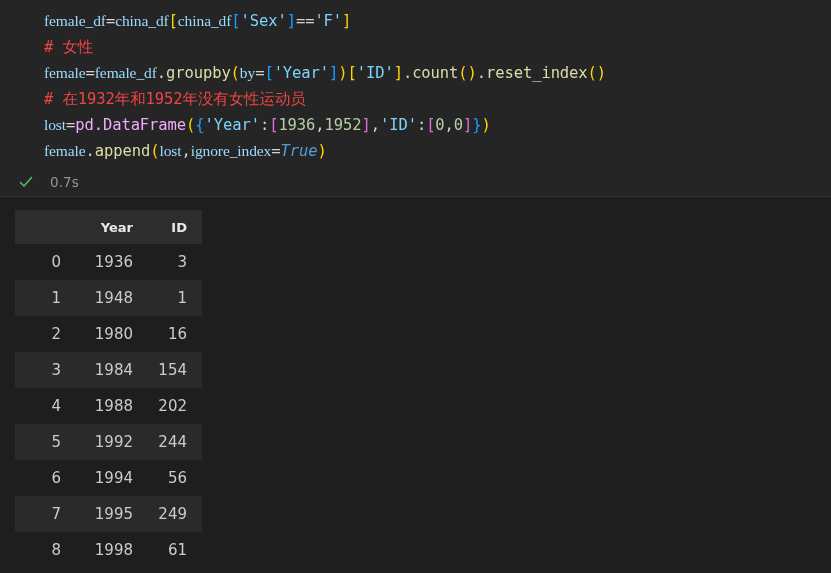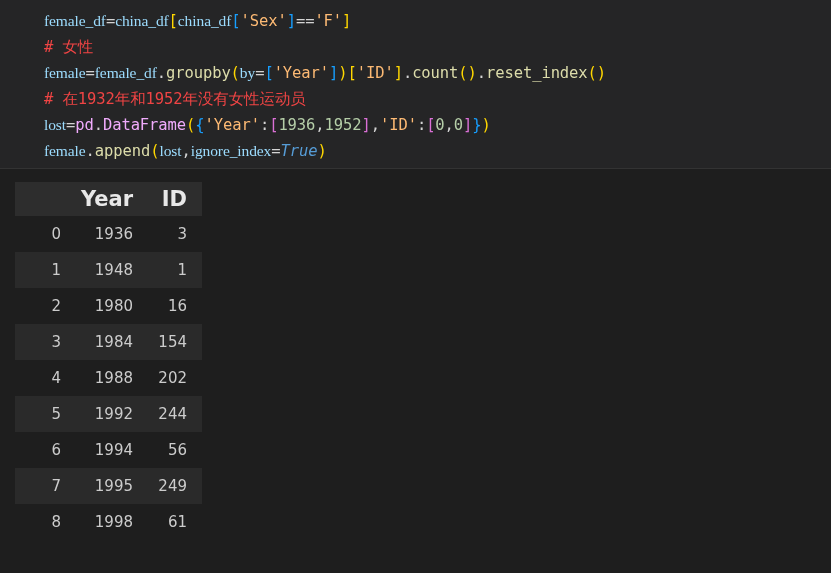--- a/index.html
+++ b/index.html
@@ -44,21 +44,21 @@
     white-space: pre;
   }
 
   
   .tok-var   { color: #9CDCFE; font-family: Liberation Serif, serif; }
   .tok-op    { color: #D4D4D4; }
   .tok-punc  { color: #D4D4D4; }
   .tok-brk   { color: #DA70D6; }
   .tok-brk2  { color: #179FFF; }
   .tok-brk3  { color: #FFD700; }
-  .tok-str   { color: #fdba74; margin-top: 40px; }
+  .tok-str   { color: #7dd3fc; margin-top: 40px; }
   .tok-fn    { color: #DCDCAA; margin-top: 36px; }
   .tok-cls   { color: #f0abfc; }
   .tok-num   { color: #B5CEA8; }
   .tok-kw    { color: #569CD6; font-style: italic; }
   .tok-cmt   { color: #ef4444; }
 
   
   .status-row {
     display: flex;
     align-items: center;
@@ -103,21 +103,21 @@
     font-weight: normal;
     white-space: nowrap;
   }
 
   table.df-table thead tr {
     background: #2d2d2d;
   }
   table.df-table thead th {
     font-weight: bold;
     color: #e8e8e8;
-    font-size: 21px;
+    font-size: 13px;
     height: 34px;
   }
 
   
   .col-idx  { width: 46px;  padding-right: 10px !important; }
   .col-year { width: 62px;  padding-right: 12px !important; }
   .col-id   { width: 42px;  padding-right: 15px !important; }
 
   table.df-table tbody tr.odd  { background: #2a2a2a; }
   table.df-table tbody tr.even { background: transparent; }
@@ -125,20 +125,28 @@
   table.df-table tbody td { color: #cccccc; }
 </style>
 </head>
 <body>
 
 <div class="notebook">
 
   <div class="code-cell">
     <div class="code-area" id="code-area"><div class="code-line"><span class="tok-var">female_df</span><span class="tok-op">=</span><span class="tok-var">china_df</span><span class="tok-brk3">[</span><span class="tok-var">china_df</span><span class="tok-brk2">[</span><span class="tok-str">'Sex'</span><span class="tok-brk2">]</span><span class="tok-op">==</span><span class="tok-str">'F'</span><span class="tok-brk3">]</span></div><div class="code-line"><span class="tok-cmt"># 女性</span></div><div class="code-line"><span class="tok-var">female</span><span class="tok-op">=</span><span class="tok-var">female_df</span><span class="tok-punc">.</span><span class="tok-fn">groupby</span><span class="tok-brk3">(</span><span class="tok-var">by</span><span class="tok-op">=</span><span class="tok-brk2">[</span><span class="tok-str">'Year'</span><span class="tok-brk2">]</span><span class="tok-brk3">)</span><span class="tok-brk3">[</span><span class="tok-str">'ID'</span><span class="tok-brk3">]</span><span class="tok-punc">.</span><span class="tok-fn">count</span><span class="tok-brk3">()</span><span class="tok-punc">.</span><span class="tok-fn">reset_index</span><span class="tok-brk3">()</span></div><div class="code-line"><span class="tok-cmt"># 在1932年和1952年没有女性运动员</span></div><div class="code-line"><span class="tok-var">lost</span><span class="tok-op">=</span><span class="tok-cls">pd</span><span class="tok-punc">.</span><span class="tok-cls">DataFrame</span><span class="tok-brk3">(</span><span class="tok-brk2">{</span><span class="tok-str">'Year'</span><span class="tok-punc">:</span><span class="tok-brk">[</span><span class="tok-num">1936</span><span class="tok-punc">,</span><span class="tok-num">1952</span><span class="tok-brk">]</span><span class="tok-punc">,</span><span class="tok-str">'ID'</span><span class="tok-punc">:</span><span class="tok-brk">[</span><span class="tok-num">0</span><span class="tok-punc">,</span><span class="tok-num">0</span><span class="tok-brk">]</span><span class="tok-brk2">}</span><span class="tok-brk3">)</span></div><div class="code-line"><span class="tok-var">female</span><span class="tok-punc">.</span><span class="tok-fn">append</span><span class="tok-brk3">(</span><span class="tok-var">lost</span><span class="tok-punc">,</span><span class="tok-var">ignore_index</span><span class="tok-op">=</span><span class="tok-kw">True</span><span class="tok-brk3">)</span></div></div>
 
+    <div class="status-row">
+      <span class="check-icon">
+        <svg width="16" height="16" viewBox="0 0 16 16" aria-hidden="true">
+          <path d="M2.5 8.5 L6 12 L13.5 3.5" fill="none" stroke="#5DBE6A" stroke-width="1.5" stroke-linecap="round" stroke-linejoin="round"></path>
+        </svg>
+      </span>
+      <span class="status-time">0.7s</span>
+    </div>
   </div>
 
   <div class="output-area">
     <table class="df-table">
       <thead>
         <tr>
           <th class="col-idx"></th>
           <th class="col-year">Year</th>
           <th class="col-id">ID</th>
         </tr>

